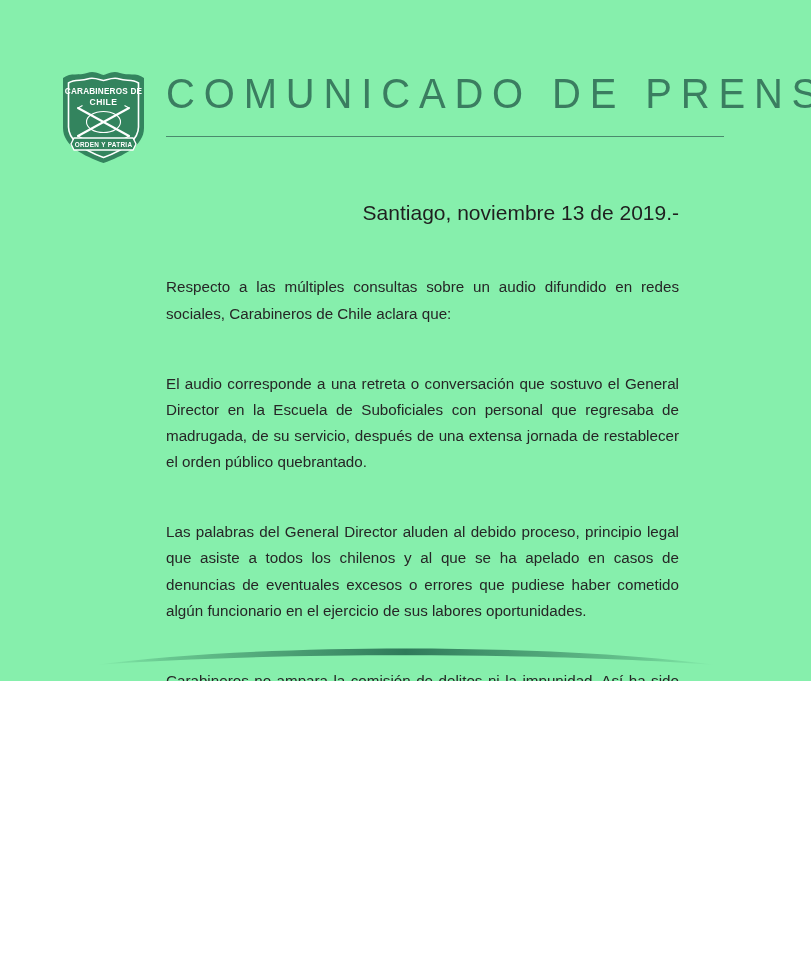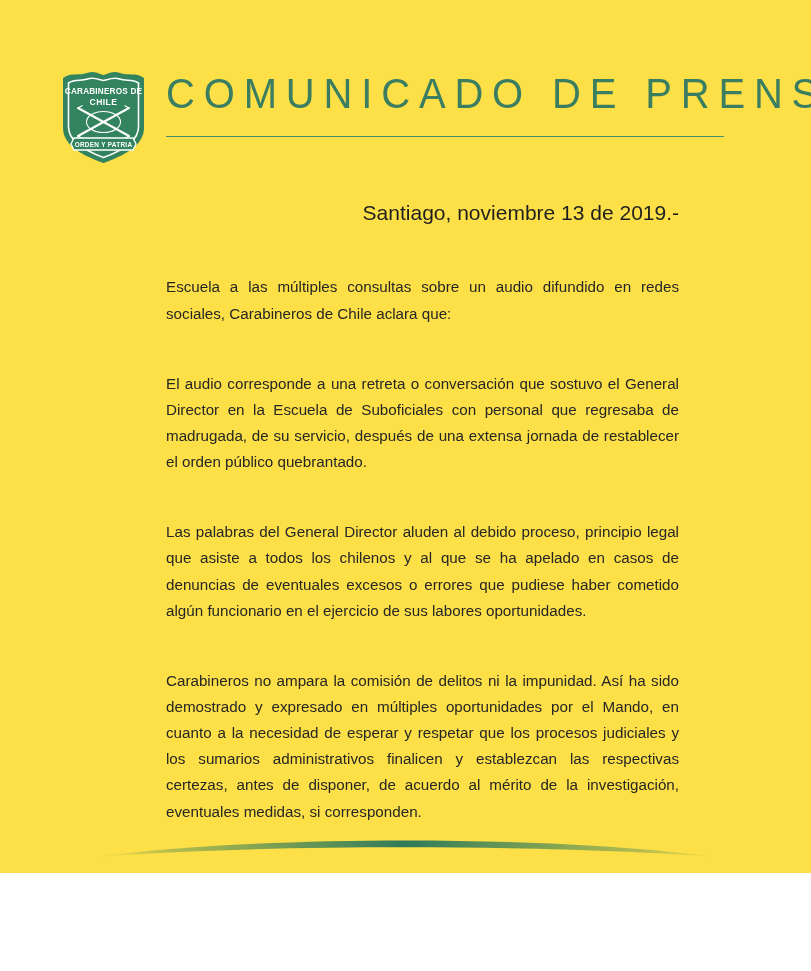--- a/index.html
+++ b/index.html
@@ -3,22 +3,22 @@
 <meta charset="utf-8">
 <style>
   html, body {
     margin: 0;
     padding: 0;
     background: #ffffff;
   }
   .page {
     position: relative;
     width: 811px;
-    height: 873px;
-    background: #fde047;
+    height: 681px;
+    background: #86efac;
     overflow: hidden;
     font-family: "Liberation Sans", sans-serif;
   }
 
   
   .header {
     position: absolute;
     left: 0;
     top: 0;
     width: 811px;
@@ -130,21 +130,21 @@
     </div>
 
     <div class="title-block">
       <h1 class="doc-title">COMUNICADO DE PRENSA</h1>
       <div class="title-rule"></div>
     </div>
   </div>
 
   <div class="body-area">
     <p class="dateline">Santiago, noviembre 13 de 2019.-</p>
-    <p class="para">Escuela a las múltiples consultas sobre un audio difundido en redes sociales, Carabineros de Chile aclara que:</p>
+    <p class="para">Respecto a las múltiples consultas sobre un audio difundido en redes sociales, Carabineros de Chile aclara que:</p>
     <p class="para">El audio corresponde a una retreta o conversación que sostuvo el General Director en la Escuela de Suboficiales con personal que regresaba de madrugada, de su servicio, después de una extensa jornada de restablecer el orden público quebrantado.</p>
     <p class="para">Las palabras del General Director aluden al debido proceso, principio legal que asiste a todos los chilenos y al que se ha apelado en casos de denuncias de eventuales excesos o errores que pudiese haber cometido algún funcionario en el ejercicio de sus labores oportunidades.</p>
     <p class="para">Carabineros no ampara la comisión de delitos ni la impunidad. Así ha sido demostrado y expresado en múltiples oportunidades por el Mando, en cuanto a la necesidad de esperar y respetar que los procesos judiciales y los sumarios administrativos finalicen y establezcan las respectivas certezas, antes de disponer, de acuerdo al mérito de la investigación, eventuales medidas, si corresponden.</p>
   </div>
 
   <div class="footer-arc">
     <svg viewBox="0 0 811 60" xmlns="http://www.w3.org/2000/svg">
       <defs>
         <linearGradient id="arcFade" x1="0" y1="0" x2="1" y2="0">
           <stop offset="0%" stop-color="#2f7a5a" stop-opacity="0"></stop>

